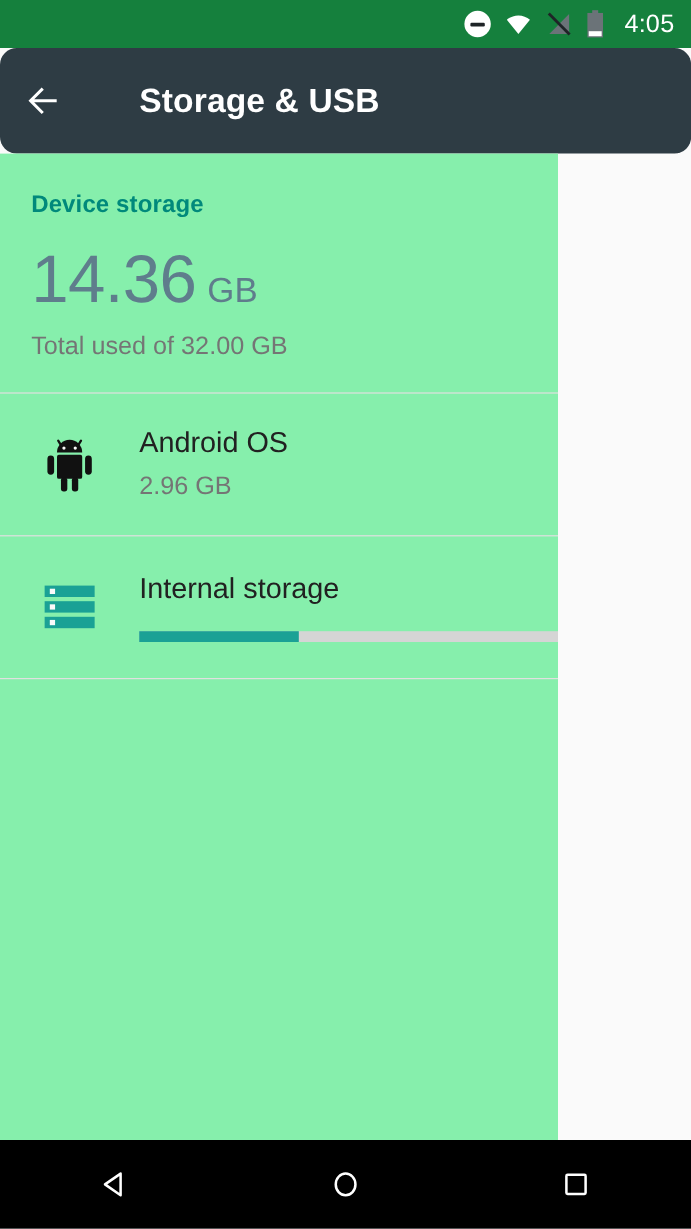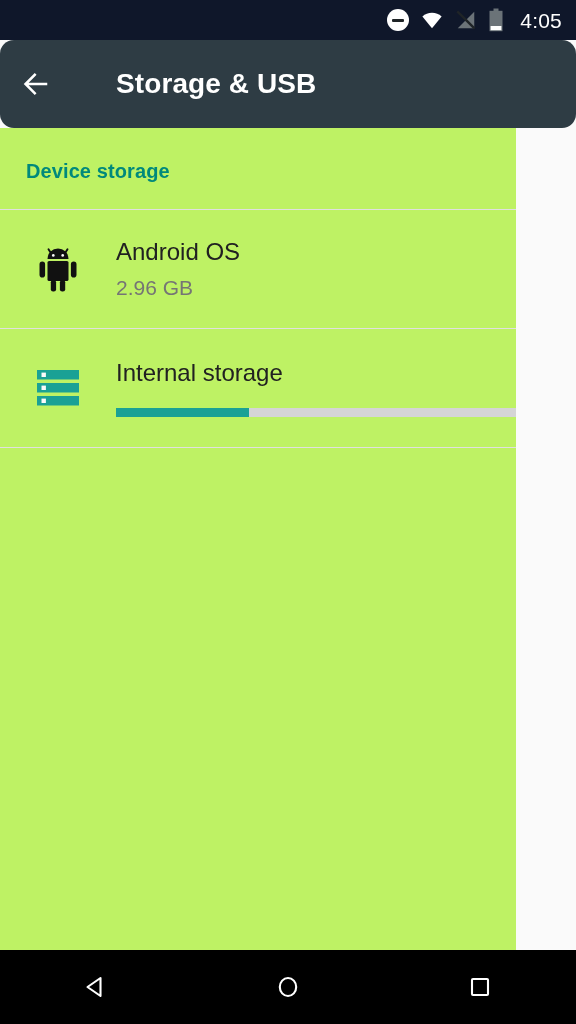--- a/index.html
+++ b/index.html
@@ -18,21 +18,21 @@
     overflow: hidden;
     background: #fafafa;
   }
 
   
   .status-bar {
     position: absolute;
     top: 0; left: 0;
     width: 576px;
     height: 40px;
-    background: #0f172a;
+    background: #15803d;
     display: flex;
     align-items: center;
     justify-content: flex-end;
     padding-right: 14px;
     box-sizing: border-box;
   }
   .status-icons {
     display: flex;
     align-items: center;
     gap: 11px;
@@ -90,23 +90,23 @@
     font-weight: bold;
     letter-spacing: 0.1px;
     margin-left: 44px;
     white-space: nowrap;
   }
 
   
   .content {
     position: absolute;
     top: 128px; left: 0;
-    width: 516px;
+    width: 465px;
     bottom: 74px;
-    background: #bef264;
+    background: #86efac;
     overflow: hidden;
   }
   .section-label {
     color: #00897b;
     font-size: 20px;
     font-weight: bold;
     padding: 32px 0 0 26px;
     letter-spacing: 0.1px;
   }
   .summary {
@@ -241,20 +241,27 @@
         <path d="M20 12 H4.6 M11 4.6 L3.6 12 L11 19.4" fill="none" stroke="#ffffff" stroke-width="2" stroke-linecap="square" stroke-linejoin="miter"></path>
       </svg>
     </div>
     <div class="app-title">Storage &amp; USB</div>
   </div>
 
   <div class="content">
 
     <div class="section-label">Device storage</div>
 
+    <div class="summary">
+      <div class="summary-amount">
+        <span class="summary-number">14.36</span>
+        <span class="summary-unit">GB</span>
+      </div>
+      <div class="summary-sub">Total used of 32.00 GB</div>
+    </div>
 
     <div class="spacer-22"></div>
     <div class="divider"></div>
 
     <div class="row">
       <div class="row-icon">
         <svg class="android-icon" viewBox="0 0 44 48">
           <g fill="#111111">
             <path d="M11.5 14 A10.5 10.5 0 0 1 32.5 14 Z"></path>
             <line x1="12.5" y1="4.2" x2="15.8" y2="9.6" stroke="#111111" stroke-width="1.9" stroke-linecap="round"></line>

